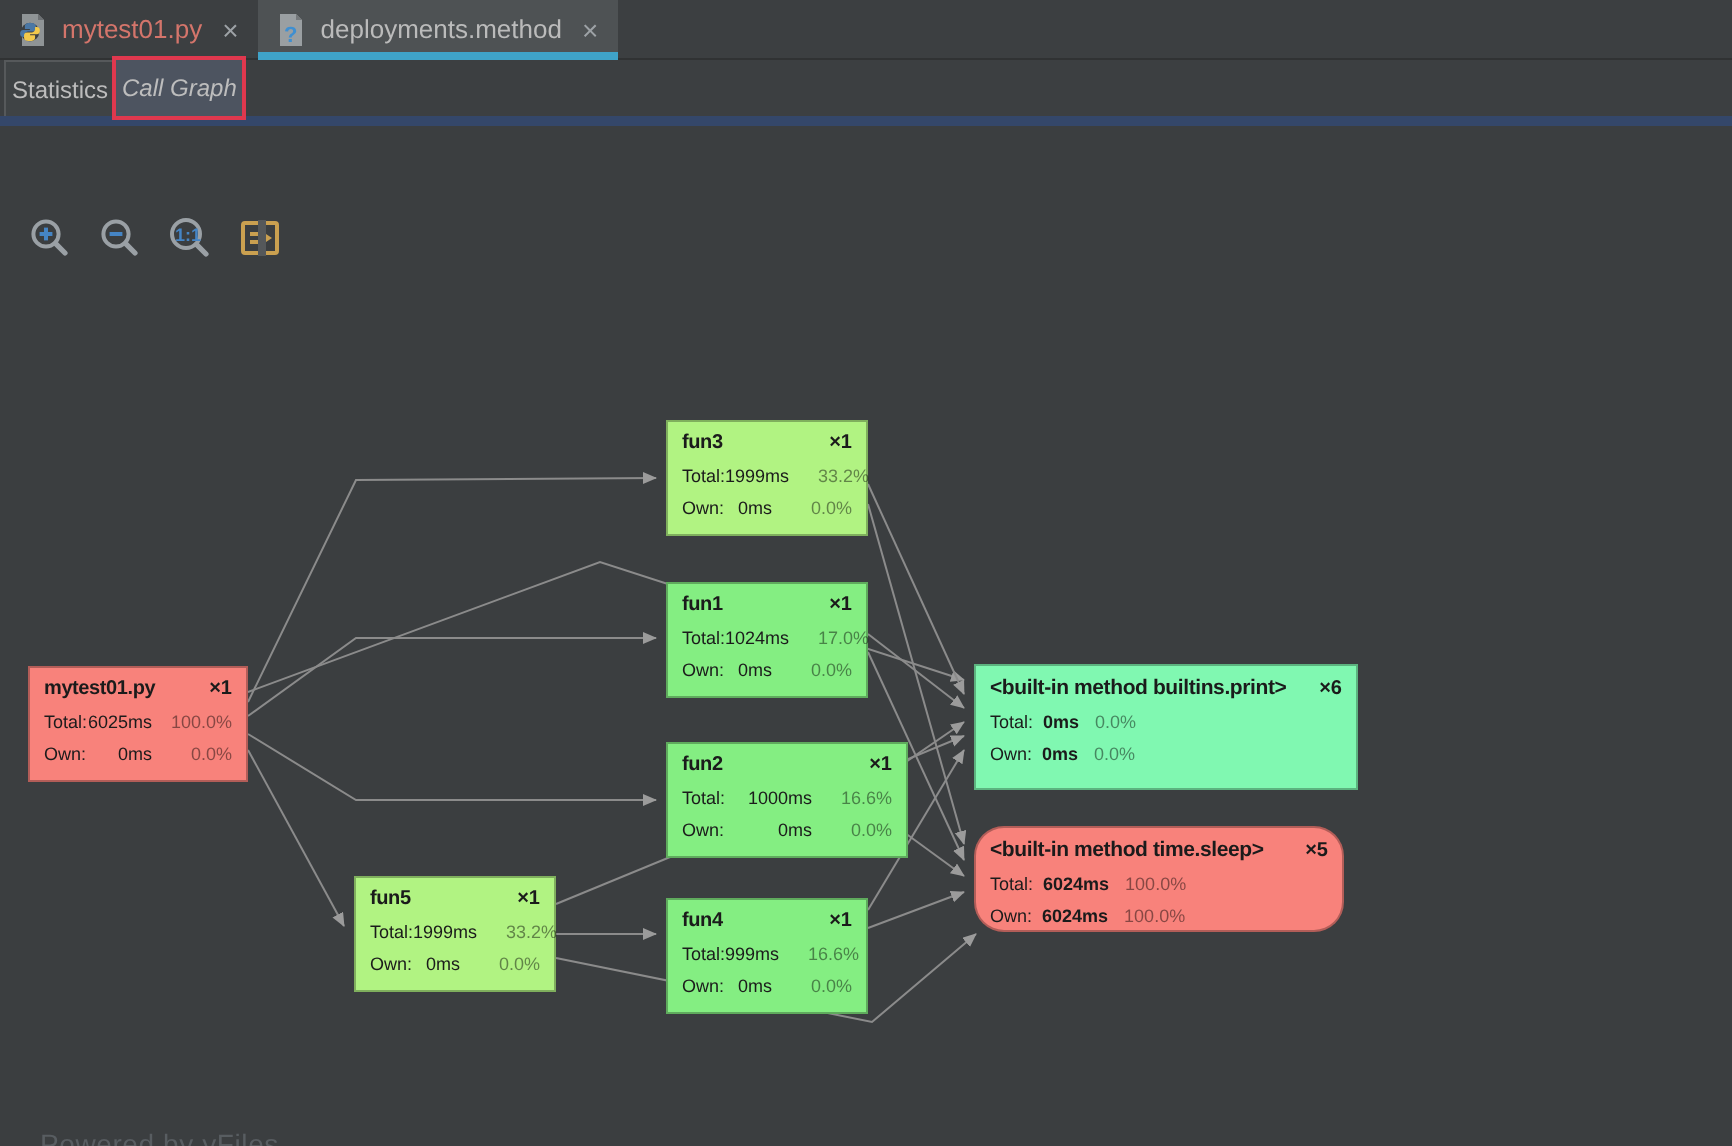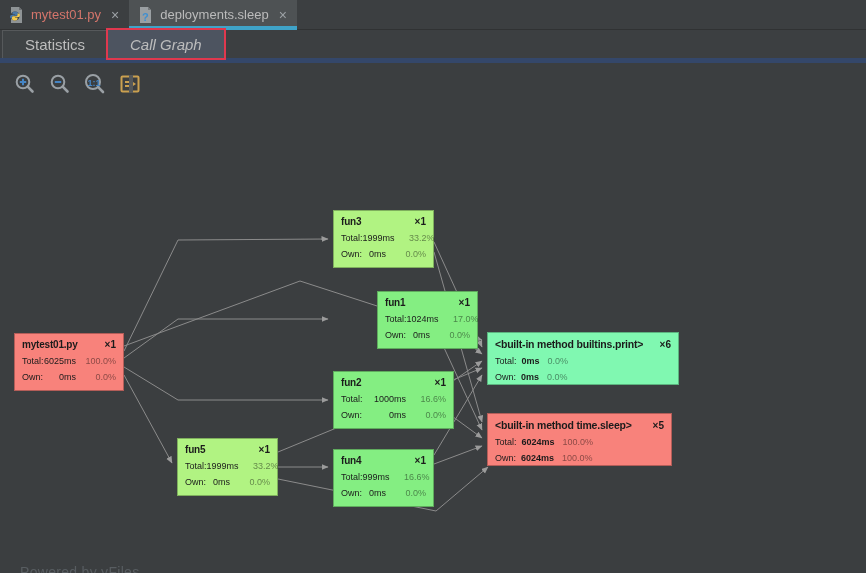--- a/index.html
+++ b/index.html
@@ -25,37 +25,37 @@
   }
   .etab-label.file-red { color:#d4756b; }
   .tab-close { color:#9da2a6; font-size:14px; line-height:1; margin-left:4px; cursor:pointer; }
   .fileicon { width:17px; height:18px; position:relative; flex:0 0 auto; }
 
   
   .view-tabs {
     height:28px; background:#3c3f41; display:flex; align-items:stretch; padding-left:2px;
   }
   .vtab {
-    display:flex; align-items:center; padding:0 22px; font-size:15px; color:#bdbdbd;
+    display:flex; align-items:center; padding:0 3px; font-size:12px; color:#bdbdbd;
     cursor:default; white-space:nowrap;
   }
   .vtab.stat { background:#3f4345; border:1px solid #56595b; border-bottom:none; }
   .vtab.selected {
     background:#4d5460;
     box-shadow:0 0 0 2px var(--annotation, #e0384e);
     z-index:3;
     font-style:italic;
   }
   .blue-strip { height:5px; background:#34476a; }
 
   
   .graph-canvas { position:relative; width:866px; height:510px; overflow:hidden; }
   .gtoolbar { position:absolute; left:12px; top:8px; display:flex; gap:9px; z-index:5; }
   .gbtn { width:26px; height:26px; display:flex; align-items:center; justify-content:center;
-          border-radius:3px; cursor:pointer; }
+          border-radius:3px; cursor:pointer;margin-top:35px; }
   .edges-layer { position:absolute; left:0; top:0; width:866px; height:510px; }
 
   .gnode {
     position:absolute; border:1px solid rgba(0,0,0,0.28);
     color:#1b1b1b; cursor:move; z-index:2;
   }
   .gnode .ntitle-row {
     display:flex; justify-content:space-between; align-items:baseline;
     padding:5px 7px 0 7px;
   }
@@ -94,21 +94,21 @@
     <span class="tab-close">×</span>
   </div>
   <div class="etab active">
     <span class="fileicon">
       <svg width="17" height="18" viewBox="0 0 17 18">
         <path d="M3 1 h8 l3 3 v13 h-11 z" fill="#9a9fa2"></path>
         <path d="M11 1 l3 3 h-3 z" fill="#74787b"></path>
         <text x="5" y="15" font-size="11" font-weight="bold" fill="#3f8fd1" font-family="Liberation Sans, sans-serif">?</text>
       </svg>
     </span>
-    <span class="etab-label">deployments.sleep</span>
+    <span class="etab-label">deployments.method</span>
     <span class="tab-close">×</span>
   </div>
 </div>
 
 <div class="view-tabs">
   <div class="vtab stat">
     <span>Statistics</span>
   </div>
   <div class="vtab selected">
     <span>Call Graph</span>
@@ -203,21 +203,21 @@
           <span class="nlabel">Total:</span>
           <span class="nvalue">1999ms</span>
           <span class="npct">33.2%</span>
         </div>
         <div class="nrow">
           <span class="nlabel">Own:</span>
           <span class="nvalue">0ms</span>
           <span class="npct">0.0%</span>
         </div>
       </div>
-      <div class="gnode" style="left: 333px; top: 228px; width: 101px; height: 58px; background: rgb(132, 238, 130); margin-left: 44px;">
+      <div class="gnode" style="left: 333px; top: 228px; width: 101px; height: 58px; background: rgb(132, 238, 130);">
         <div class="ntitle-row">
           <span class="ntitle">fun1</span>
           <span class="ncalls">×1</span>
         </div>
         <div class="nrow">
           <span class="nlabel">Total:</span>
           <span class="nvalue">1024ms</span>
           <span class="npct">17.0%</span>
         </div>
         <div class="nrow">
@@ -267,37 +267,37 @@
           <span class="nlabel">Total:</span>
           <span class="nvalue">999ms</span>
           <span class="npct">16.6%</span>
         </div>
         <div class="nrow">
           <span class="nlabel">Own:</span>
           <span class="nvalue">0ms</span>
           <span class="npct">0.0%</span>
         </div>
       </div>
-      <div class="gnode wide" style="left: 487px; top: 269px; width: 192px; height: 53px; background: rgb(128, 248, 177);">
+      <div class="gnode wide" style="left: 487px; top: 269px; width: 192px; height: 63px; background: rgb(128, 248, 177);">
         <div class="ntitle-row">
           <span class="ntitle">&lt;built-in method builtins.print&gt;</span>
           <span class="ncalls">×6</span>
         </div>
         <div class="nrow">
           <span class="nlabel">Total:</span>
           <span class="nvalue">0ms</span>
           <span class="npct">0.0%</span>
         </div>
         <div class="nrow">
           <span class="nlabel">Own:</span>
           <span class="nvalue">0ms</span>
           <span class="npct">0.0%</span>
         </div>
       </div>
-      <div class="gnode wide" style="left: 487px; top: 350px; width: 185px; height: 53px; background: rgb(248, 130, 123);">
+      <div class="gnode wide" style="left: 487px; top: 350px; width: 185px; height: 53px; background: rgb(248, 130, 123); border-radius: 15px;">
         <div class="ntitle-row">
           <span class="ntitle">&lt;built-in method time.sleep&gt;</span>
           <span class="ncalls">×5</span>
         </div>
         <div class="nrow">
           <span class="nlabel">Total:</span>
           <span class="nvalue">6024ms</span>
           <span class="npct">100.0%</span>
         </div>
         <div class="nrow">

